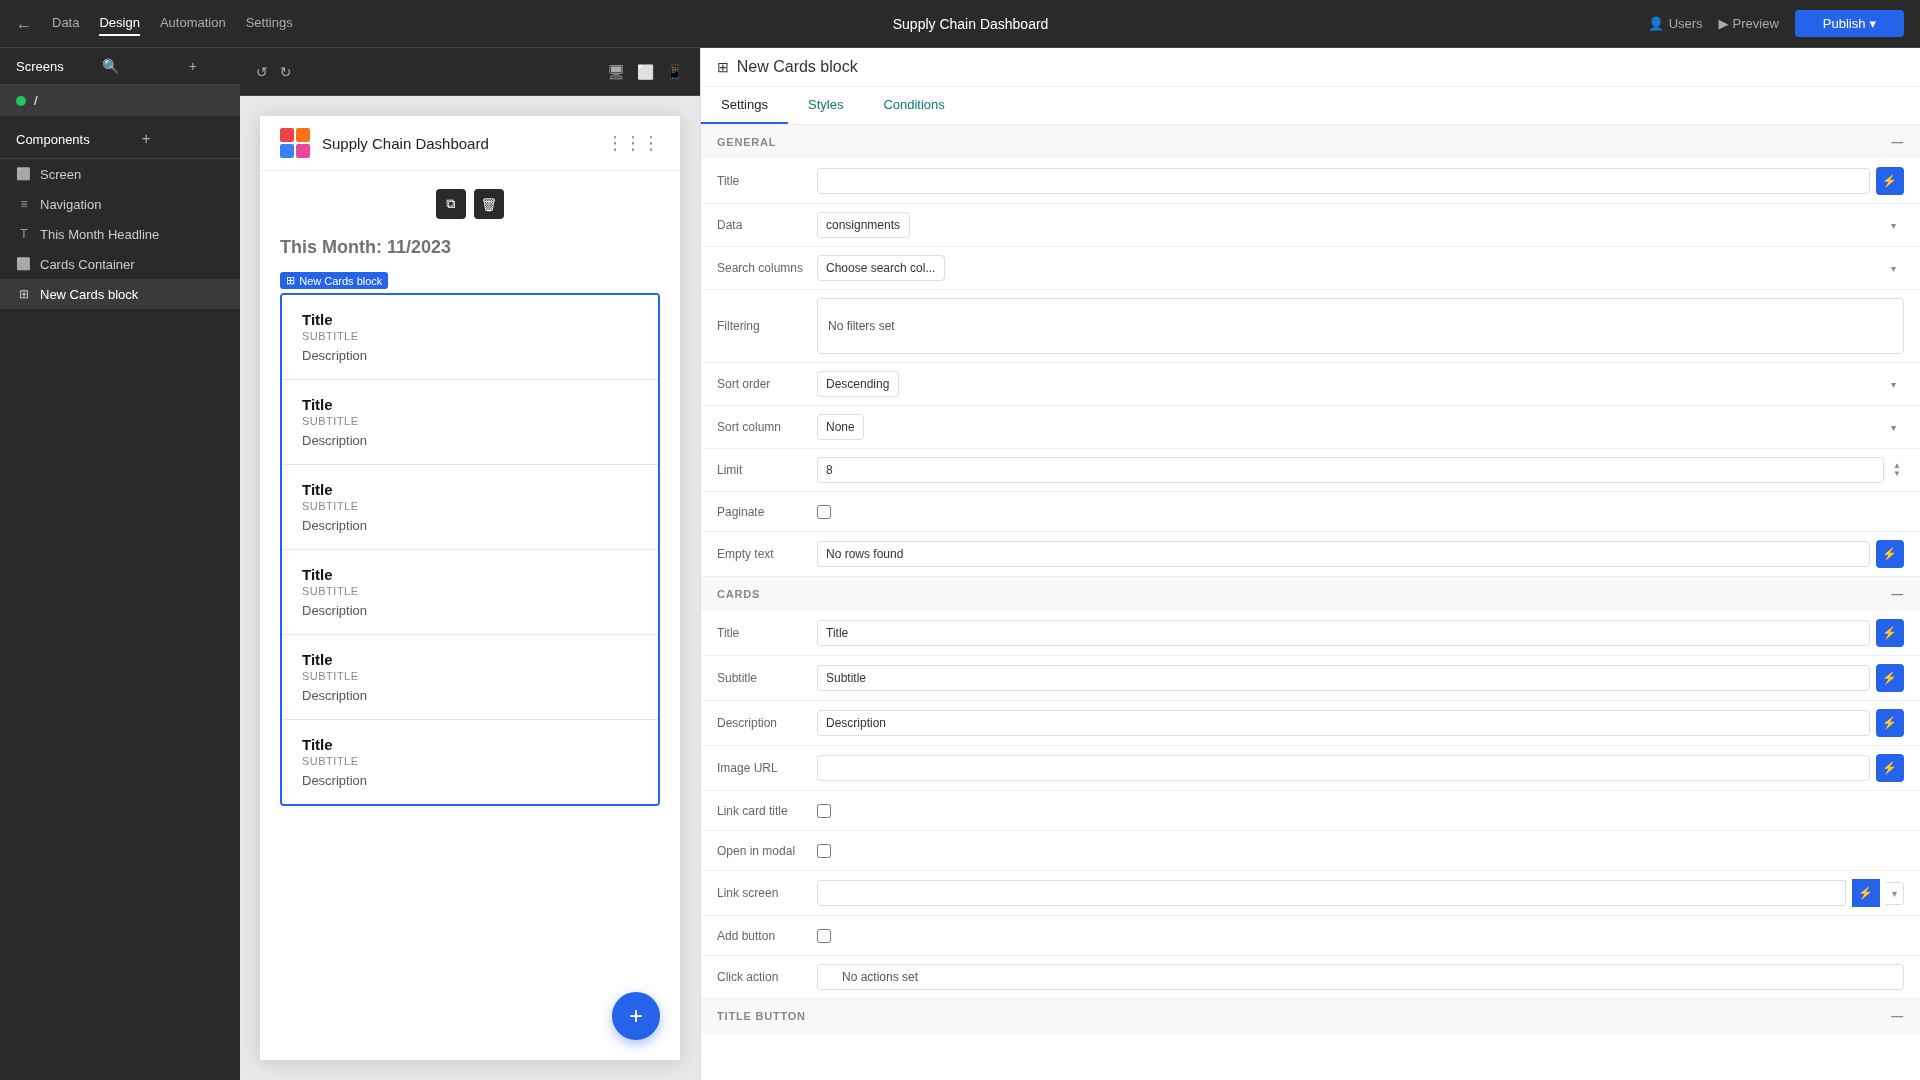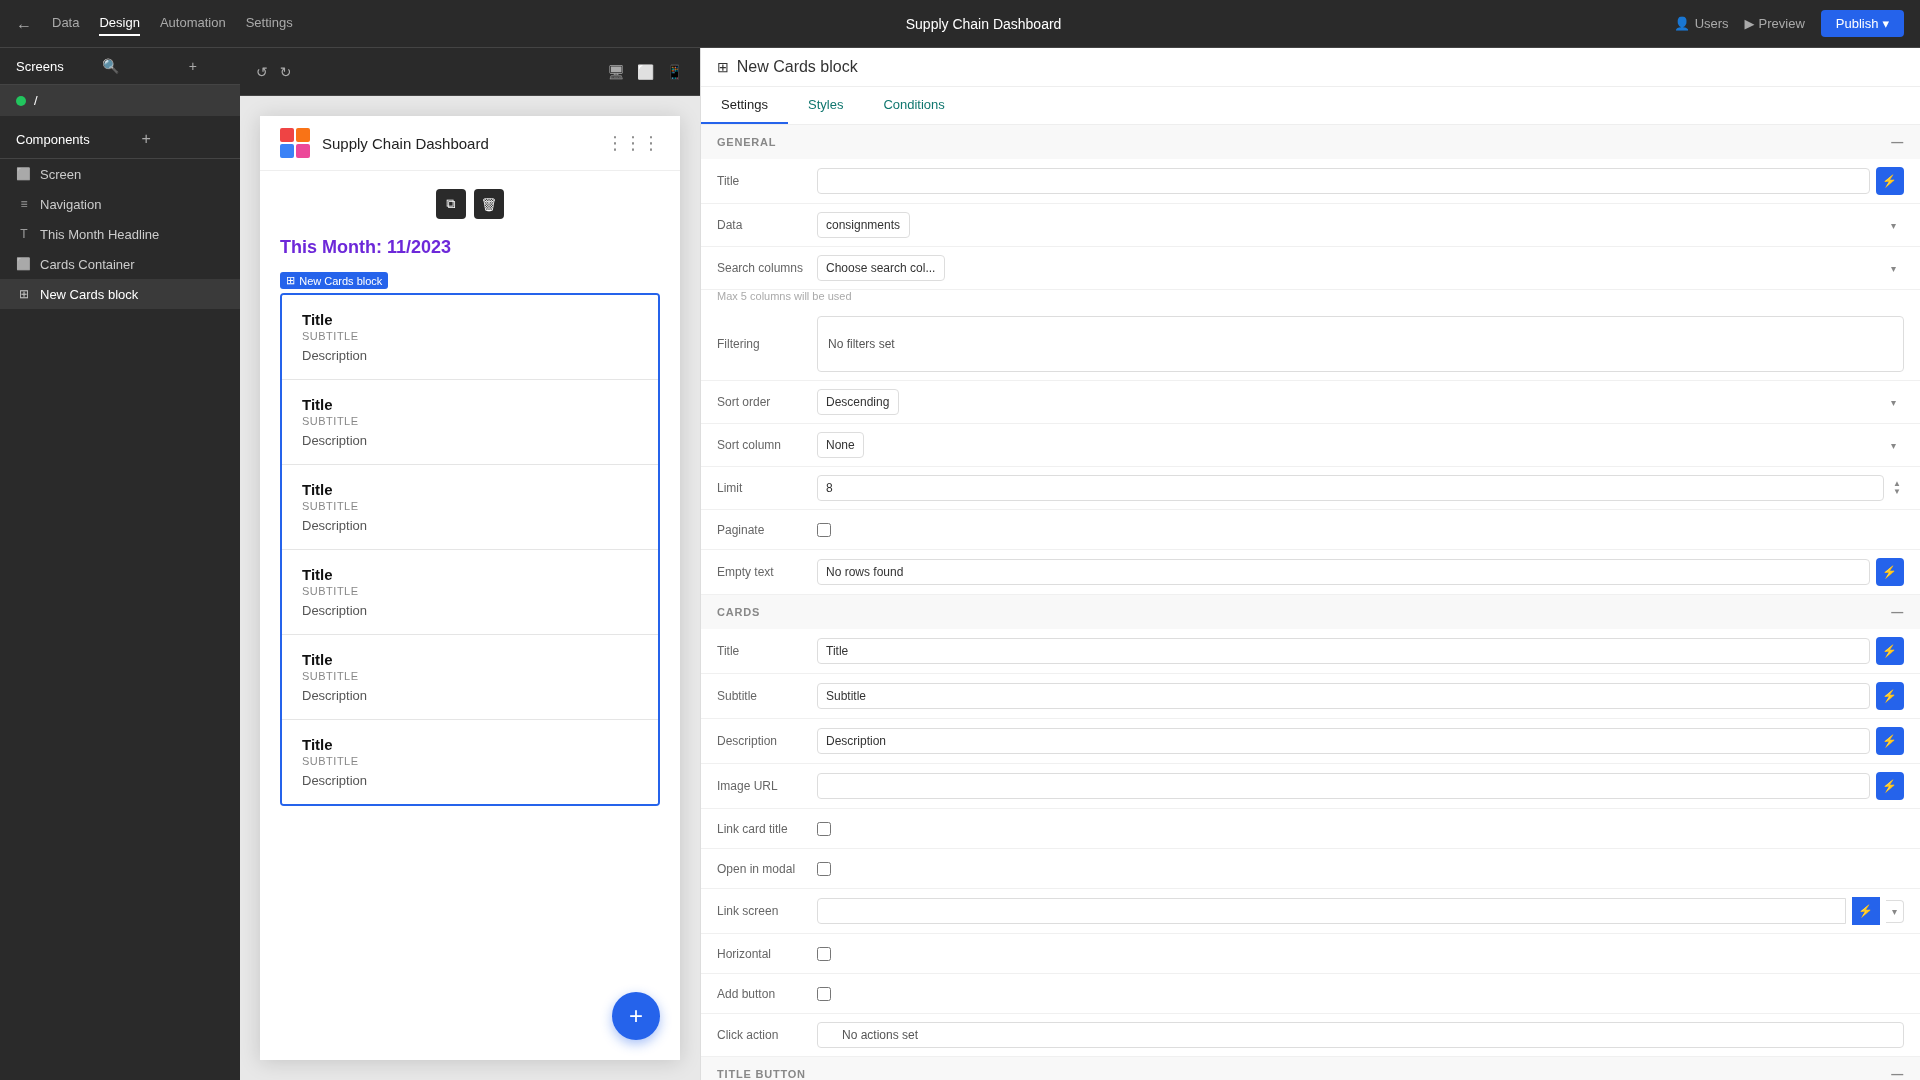--- a/index.html
+++ b/index.html
@@ -11,21 +11,21 @@
       background: #2a2a2a; border-bottom: 1px solid #444;
       padding: 0 16px; position: fixed; top: 0; left: 0; right: 0; z-index: 100;
     }
     .top-nav .back-btn { color: #aaa; cursor: pointer; margin-right: 20px; font-size: 16px; }
     .top-nav .nav-tabs { display: flex; gap: 20px; }
     .top-nav .nav-tab { color: #aaa; font-size: 13px; cursor: pointer; padding: 4px 0; }
     .top-nav .nav-tab.active { color: #fff; border-bottom: 2px solid #fff; }
     .top-nav .title { flex: 1; text-align: center; color: #fff; font-size: 14px; font-weight: 500; }
     .top-nav .right-actions { display: flex; align-items: center; gap: 16px; }
     .top-nav .right-btn { color: #aaa; font-size: 13px; cursor: pointer; display: flex; align-items: center; gap: 4px; }
-    .publish-btn { background: #2563eb; color: #fff !important; padding: 6px 15px; border-radius: 4px; font-size: 13px; cursor: pointer; display: flex; align-items: center; gap: 4px; }
+    .publish-btn { background: #2563eb; color: #fff !important; padding: 6px 28px; border-radius: 4px; font-size: 13px; cursor: pointer; display: flex; align-items: center; gap: 4px; }
 
     
     .sidebar-left {
       position: fixed; top: 48px; left: 0; width: 284px; bottom: 0;
       background: #2a2a2a; border-right: 1px solid #444;
       display: flex; flex-direction: column;
     }
     .sidebar-left .screens-header {
       display: flex; align-items: center; padding: 10px 16px;
       border-bottom: 1px solid #444; color: #fff; font-size: 13px;
@@ -81,21 +81,21 @@
       display: flex; gap: 8px; z-index: 10;
     }
     .canvas-action-btn {
       width: 30px; height: 30px; background: #2a2a2a; border-radius: 4px;
       display: flex; align-items: center; justify-content: center;
       color: #fff; cursor: pointer; font-size: 13px;
     }
 
     
     .canvas-body { padding: 20px; }
-    .month-headline { font-size: 18px; font-weight: 600; color: #6d28d9; margin-bottom: 12px; }
+    .month-headline { font-size: 18px; font-weight: 600; color: #737373; margin-bottom: 12px; }
 
     
     .new-cards-label {
       display: inline-flex; align-items: center; gap: 4px;
       background: #2563eb; color: #fff; font-size: 11px; padding: 2px 6px;
       border-radius: 3px; margin-bottom: 4px; cursor: pointer;
     }
 
     
     .cards-container {
@@ -392,21 +392,20 @@
     <div class="form-row">
       <div class="form-label">Search columns</div>
       <div class="form-control">
         <div class="select-wrapper">
           <select class="select-input">
             <option value="Choose search col...">Choose search col...</option>
           </select>
         </div>
       </div>
     </div>
-    <div class="note-text">Max 5 columns will be used</div>
 
     <div class="form-row">
       <div class="form-label">Filtering</div>
       <div class="form-control">
         <button class="no-filters-btn">No filters set</button>
       </div>
     </div>
 
     <div class="form-row">
       <div class="form-label">Sort order</div>
@@ -509,26 +508,20 @@
 
     <div class="form-row">
       <div class="form-label">Link screen</div>
       <div class="form-control">
         <input class="text-input" type="text" style="border-radius: 4px 0px 0px 4px;">
         <div class="lightning-btn" style="border-radius:0;">⚡</div>
         <div class="link-chevron">▾</div>
       </div>
     </div>
 
-    <div class="form-row">
-      <div class="form-label">Horizontal</div>
-      <div class="form-control">
-        <input class="checkbox-input" type="checkbox" style="">
-      </div>
-    </div>
 
     <div class="form-row">
       <div class="form-label">Add button</div>
       <div class="form-control">
         <input class="checkbox-input" type="checkbox" style="">
       </div>
     </div>
 
     <div class="form-row">
       <div class="form-label">Click action</div>

